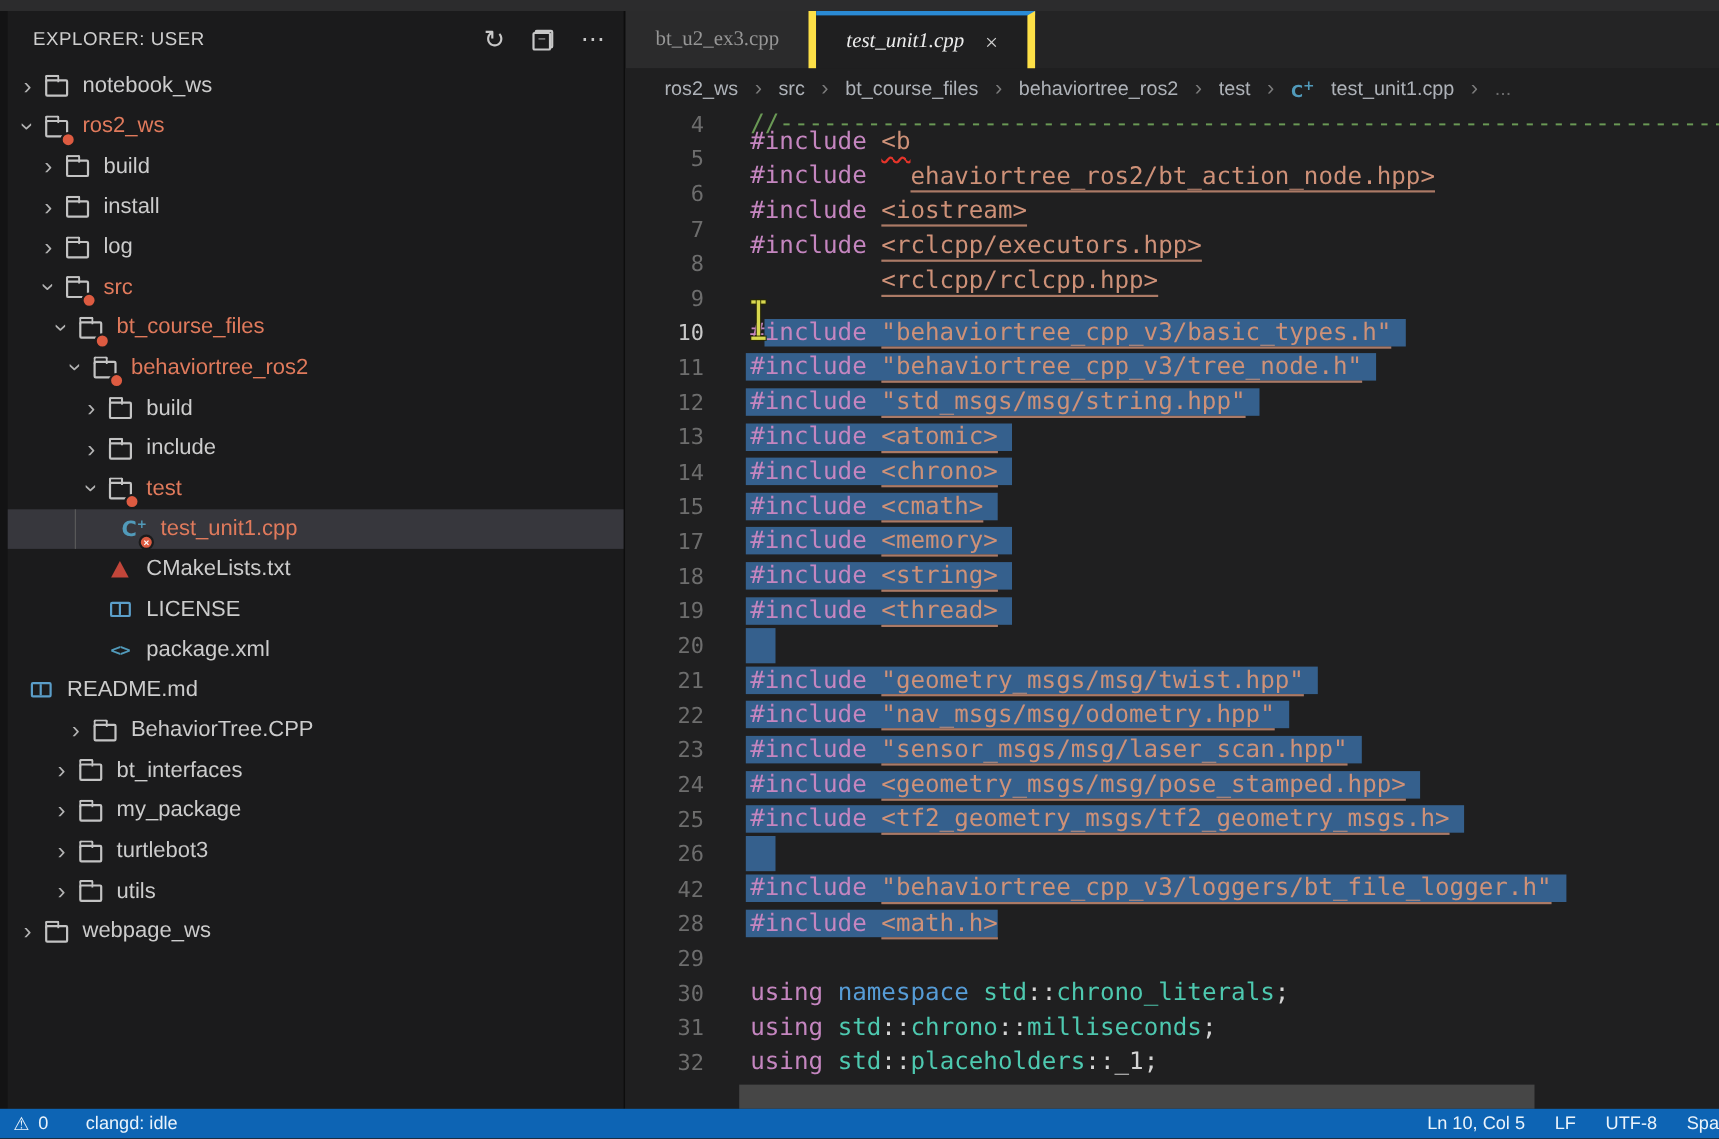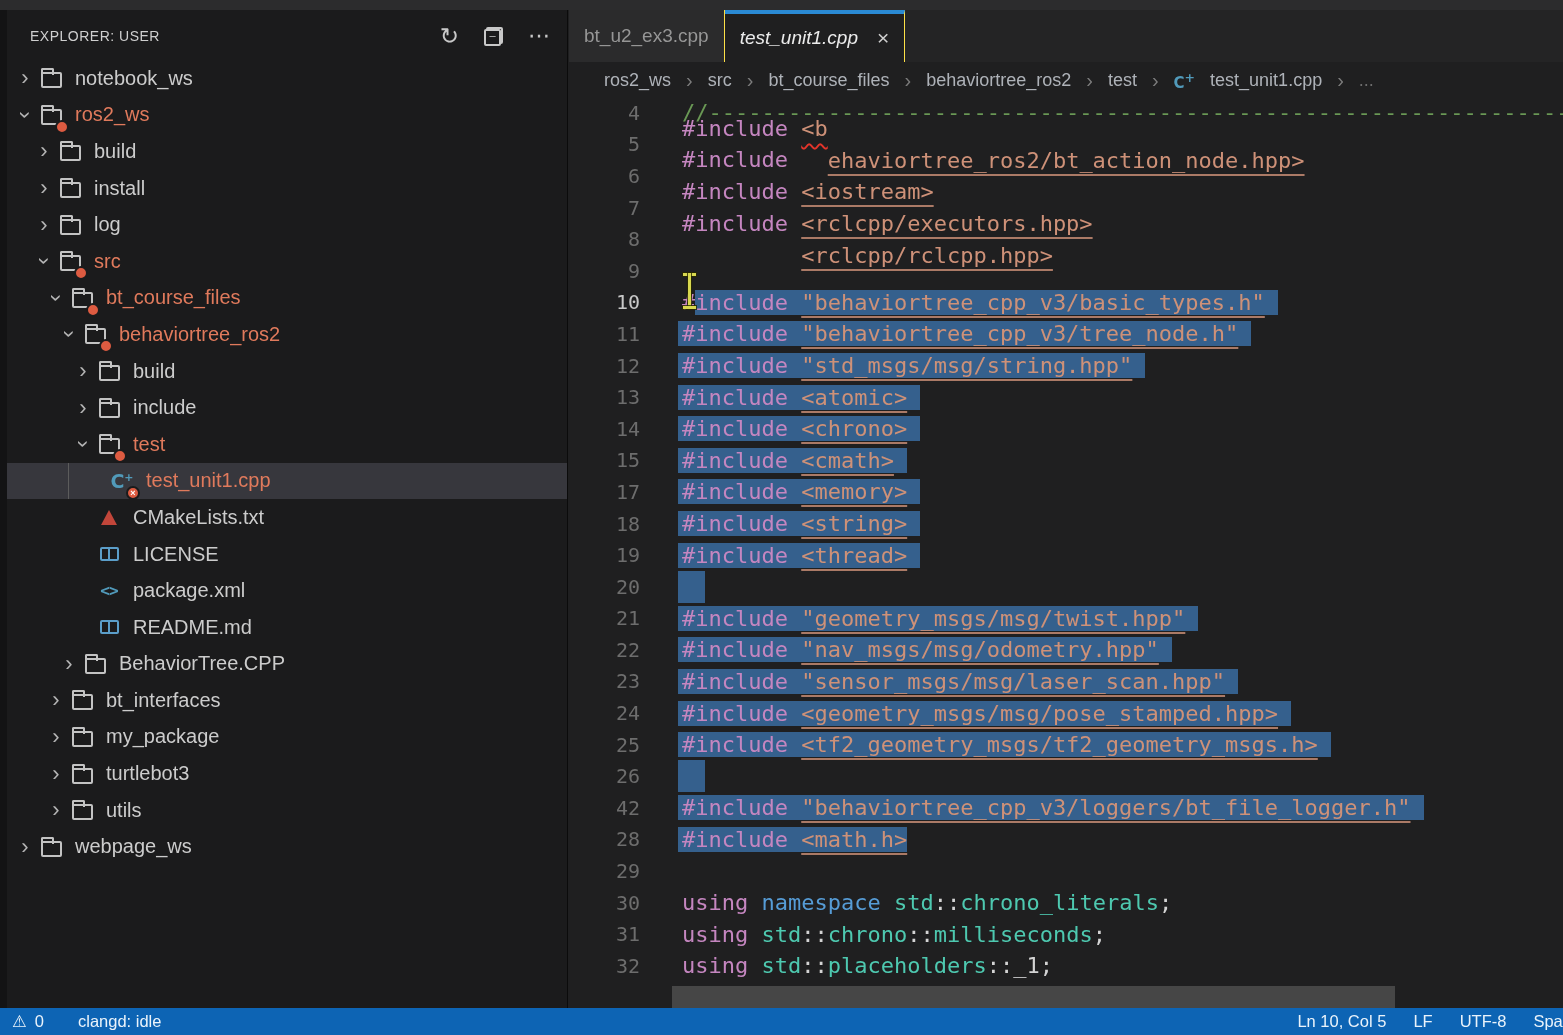--- a/index.html
+++ b/index.html
@@ -8,21 +8,21 @@
   #app { position:relative; width:1563px; height:1035px; background:#1f1f20; }
 
   
   .topstrip { position:absolute; left:0; top:0; width:100%; height:10px; background:#2c2c2d; }
 
   
   .sidebar { position:absolute; left:0; top:10px; width:568px; bottom:27px;
              background:#1b1b1c; border-right:1px solid #0b0b0b; overflow:hidden; }
   .leftedge { position:absolute; left:0; top:0; bottom:0; width:7px; background:#131314; z-index:4; }
   .sb-header { display:flex; align-items:center; padding:16px 16px 6px 30px; }
-  .sb-title { color:#cfcfcf; font-size:14px; letter-spacing:.5px; }
+  .sb-title { color:#cfcfcf; font-size:17px; letter-spacing:.5px; }
   .sb-actions { margin-left:auto; display:flex; align-items:center; gap:25px; color:#c8c8c8; }
   .act-refresh { font-size:23px; line-height:20px; }
   .act-pages { position:relative; width:19px; height:19px; }
   .act-pages::before { content:""; position:absolute; right:0; top:0; width:13px; height:13px;
       border:2px solid #c8c8c8; border-radius:2px; }
   .act-pages::after { content:"–"; position:absolute; left:0; bottom:0; width:13px; height:13px;
       border:2px solid #c8c8c8; border-radius:2px; background:#1b1b1c; color:#c8c8c8;
       font-size:11px; line-height:9px; text-align:center; }
   .act-more { font-size:22px; letter-spacing:1px; line-height:12px; }
 
@@ -50,22 +50,22 @@
   .bookic { position:relative; width:19px; height:14px; border:2px solid #5b9ec9; border-radius:2px; }
   .bookic::after { content:""; position:absolute; left:6.5px; top:0; bottom:0; width:2px; background:#5b9ec9; }
   .xmlic { color:#519aba; font-size:16px; font-weight:bold; letter-spacing:-1px;
            font-family:"DejaVu Sans Mono",monospace; }
   .lbl { white-space:nowrap; }
   .lbl.mod { color:#e07a5c; }
 
   
   .editor { position:absolute; left:569px; top:10px; right:0; bottom:27px; background:#1f1f20; overflow:hidden; }
   .tabbar { height:52px; background:#242425; display:flex; }
-  .tab { height:100%; display:flex; align-items:center; padding:0 15px; font-size:19px;
-         color:#969696; background:#2b2b2c; border-right:1px solid #fde047; cursor:pointer; }
+  .tab { height:100%; display:flex; align-items:center; padding:0 27px; font-size:19px;
+         color:#969696; background:#2b2b2c; border-right:7px solid #fde047; cursor:pointer;font-family:Liberation Serif, serif; }
   .tab.active { background:#1f1f20; color:#ececec; font-style:italic; border-top:4px solid #2a8ad4; }
   .tab .close { margin-left:19px; font-style:normal; color:#d0d0d0; font-size:21px; line-height:18px; }
   .breadcrumb { height:37px; display:flex; align-items:center; padding-left:35px;
                 font-size:18px; color:#aeb2b8; gap:15px; white-space:nowrap; }
   .bc-sep { color:#7c7c7c; font-size:20px; }
   .bc-dots { color:#6d6d6d; }
   .bc-cpp { color:#519aba; font-weight:bold; font-size:15px; font-family:"DejaVu Sans",sans-serif; }
 
   .hscroll { position:absolute; left:103px; top:976px; width:723px; height:23px;
              background:rgba(125,125,125,.42); z-index:1; }
@@ -224,21 +224,21 @@
           </span>
           <span class="lbl">LICENSE</span>
         </div>
         <div class="trow" style="padding-left: 72px;">
           <span class="chev-sp"></span>
           <span class="ficon">
             <span class="xmlic">&lt;&gt;</span>
           </span>
           <span class="lbl">package.xml</span>
         </div>
-        <div class="trow" style="padding-left: 72px;">
+        <div class="trow" style="">
           <span class="chev-sp"></span>
           <span class="ficon">
             <span class="bookic"></span>
           </span>
           <span class="lbl">README.md</span>
         </div>
         <div class="trow" style="padding-left: 58px;">
           <span class="chev">›</span>
           <span class="ficon">
             <span class="folder"></span>

